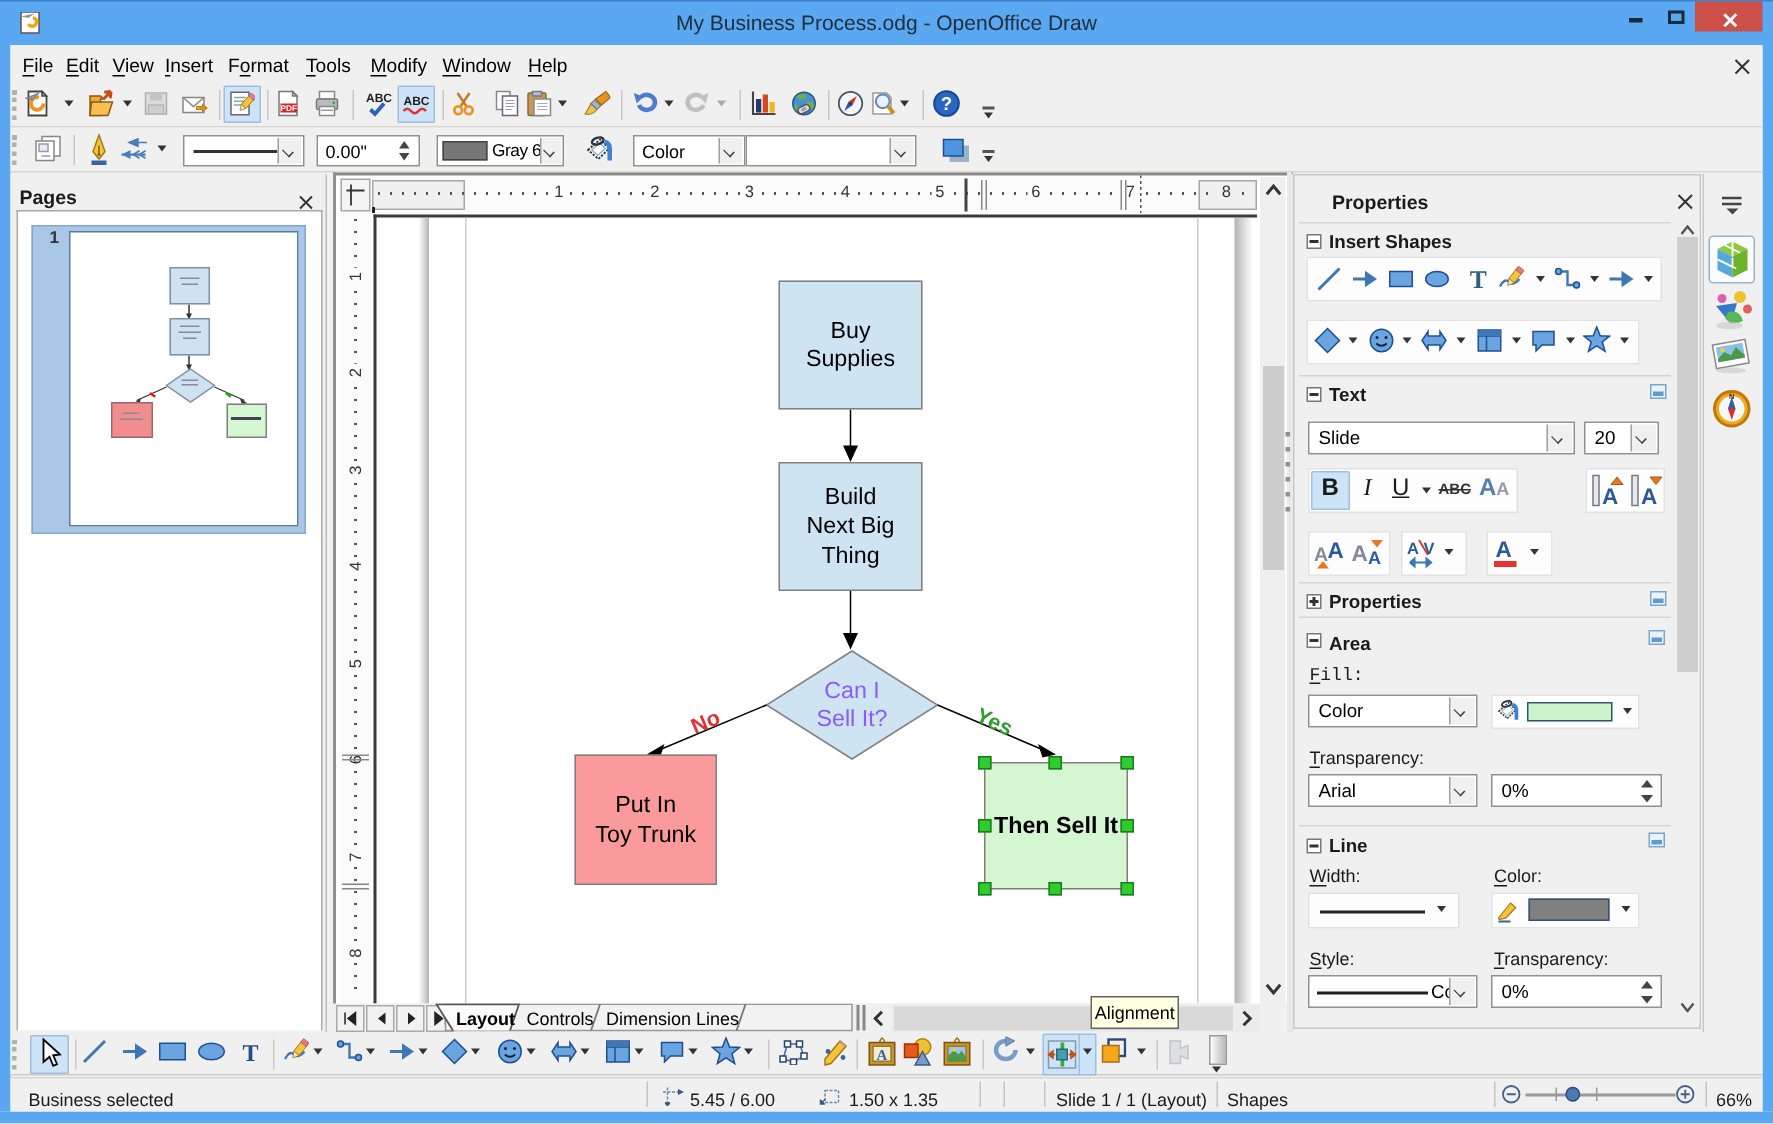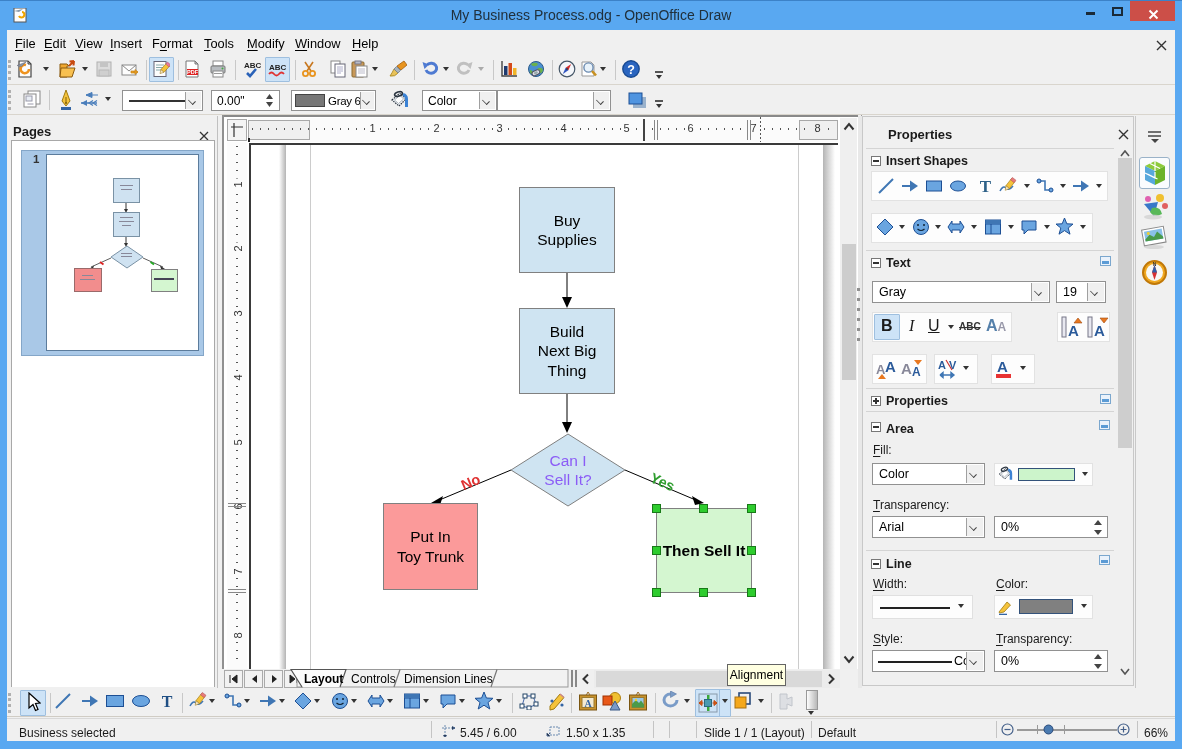--- a/index.html
+++ b/index.html
@@ -613,27 +613,27 @@
       <path d="M9.5 1 L11.8 6.8 L18 7.1 L13.2 11 L15 17.2 L9.5 13.6 L4 17.2 L5.8 11 L1 7.1 L7.2 6.8 Z" fill="#6aa5e0" stroke="#1d4f94"></path>
     </svg>
  <div class="dd" style="left:1080px;top:225px;"></div>
 
  <div class="secline" style="left:866px;top:250px;width:248px;"></div>
  <div class="abs" style="left:871px;top:258px;width:10px;height:10px;border:1px solid #777;background:#fff;"></div>
  <div class="abs" style="left:873px;top:262px;width:6px;height:1.5px;background:#333;"></div>
  <div class="hdr" style="left:886px;top:256px;">Text</div>
  <div class="launcher" style="left:1100px;top:256px;"></div>
  <div class="combo" style="left:872px;top:281px;width:178px;height:22px;">
-  <span style="position:absolute;left:6px;top:3px;font-size:12.5px;">Gray</span>
+  <span style="position:absolute;left:6px;top:3px;font-size:12.5px;">Slide</span>
   <div class="combobtn" style="width:17px;">
         <div class="chev" style="top:6px;"></div>
       </div>
  </div>
  <div class="combo" style="left:1056px;top:281px;width:50px;height:22px;">
-  <span style="position:absolute;left:6px;top:3px;font-size:12.5px;">19</span>
+  <span style="position:absolute;left:6px;top:3px;font-size:12.5px;">20</span>
   <div class="combobtn" style="width:17px;">
         <div class="chev" style="top:6px;"></div>
       </div>
  </div>
  <div class="whitegroup" style="left:872px;top:312px;width:140px;height:30px;"></div>
  <div class="hl" style="left:874px;top:314px;width:26px;height:26px;"></div>
  <div class="abs" style="left:881px;top:317px;font-size:16px;font-weight:bold;color:#1a1a1a;">B</div>
  <div class="abs" style="left:909px;top:317px;font-size:16px;font-style:italic;font-family:'Liberation Serif',serif;color:#1a1a1a;">I</div>
  <div class="abs" style="left:928px;top:317px;font-size:16px;text-decoration:underline;color:#1a1a1a;">U</div>
  <div class="dd" style="left:948px;top:325px;"></div>
@@ -679,21 +679,21 @@
  <div class="abs" style="left:873px;top:400px;width:6px;height:1.5px;background:#333;"></div>
  <div class="abs" style="left:875px;top:398px;width:1.5px;height:6px;background:#333;"></div>
  <div class="hdr" style="left:886px;top:394px;">Properties</div>
  <div class="launcher" style="left:1100px;top:394px;"></div>
 
  <div class="secline" style="left:866px;top:411px;width:248px;"></div>
  <div class="abs" style="left:871px;top:422px;width:10px;height:10px;border:1px solid #777;background:#fff;"></div>
  <div class="abs" style="left:873px;top:426px;width:6px;height:1.5px;background:#333;"></div>
  <div class="hdr" style="left:886px;top:422px;">Area</div>
  <div class="launcher" style="left:1099px;top:420px;"></div>
- <div class="lbl12" style="left:873px;top:443px;"><span class="u">F</span>ill:</div>
+ <div class="lbl12" style="left:873px;top:443px;font-family:Liberation Mono, monospace;"><span class="u">F</span>ill:</div>
  <div class="combo" style="left:872px;top:463px;width:113px;height:22px;">
   <span style="position:absolute;left:6px;top:3px;font-size:12.5px;">Color</span>
   <div class="combobtn" style="width:17px;">
         <div class="chev" style="top:6px;"></div>
       </div>
  </div>
  <div class="whitegroup" style="left:994px;top:463px;width:99px;height:23px;background:#fdfdfd;"></div>
  <svg class="abs" style="left:998px;top:466px;" width="17" height="17" viewBox="0 0 20 21">
       <polygon points="1,10 9,3 15,9 8,16" fill="#eef1f4" stroke="#2a3440" stroke-width="1.2" stroke-dasharray="1.5 1"></polygon>
       <polygon points="3.5,10 9,5.2 12.5,9 7.5,13.5" fill="#fff" stroke="#9aa4ae" stroke-width=".8"></polygon>
@@ -943,21 +943,21 @@
  <svg class="abs" style="left:546px;top:724px;" width="15" height="13">
       <rect x="4" y="3" width="9" height="8" fill="none" stroke="#6a8ab0" stroke-dasharray="2 1"></rect>
       <path d="M1 12 l3 -3 M1 9 v3 h3" stroke="#44608a"></path>
     </svg>
  <div class="lbl12" style="left:566px;top:726px;">1.50 x 1.35</div>
  <div class="abs" style="left:653px;top:721px;width:1px;height:17px;background:#c4c4c4;"></div>
  <div class="abs" style="left:669px;top:721px;width:1px;height:17px;background:#c4c4c4;"></div>
  <div class="abs" style="left:696px;top:721px;width:1px;height:17px;background:#c4c4c4;"></div>
  <div class="lbl12" style="left:704px;top:726px;">Slide 1 / 1 (Layout)</div>
  <div class="abs" style="left:811px;top:721px;width:1px;height:17px;background:#c4c4c4;"></div>
- <div class="lbl12" style="left:818px;top:726px;">Default</div>
+ <div class="lbl12" style="left:818px;top:726px;">Shapes</div>
  <div class="abs" style="left:996px;top:721px;width:1px;height:17px;background:#c4c4c4;"></div>
  <svg class="abs" style="left:1001px;top:723px;" width="13" height="13">
       <circle cx="6.5" cy="6.5" r="5.5" fill="none" stroke="#44608a" stroke-width="1.2"></circle>
       <path d="M3.5 6.5 h6" stroke="#44608a" stroke-width="1.2"></path>
     </svg>
  <div class="abs" style="left:1017px;top:729px;width:100px;height:1.5px;background:#9a9a9a;"></div>
  <div class="abs" style="left:1037px;top:725px;width:1px;height:9px;background:#9a9a9a;"></div>
  <div class="abs" style="left:1064px;top:725px;width:1px;height:9px;background:#9a9a9a;"></div>
  <svg class="abs" style="left:1043px;top:724px;" width="11" height="11">
       <circle cx="5.5" cy="5.5" r="4.5" fill="#4a7ab0" stroke="#2a4a7a"></circle>

